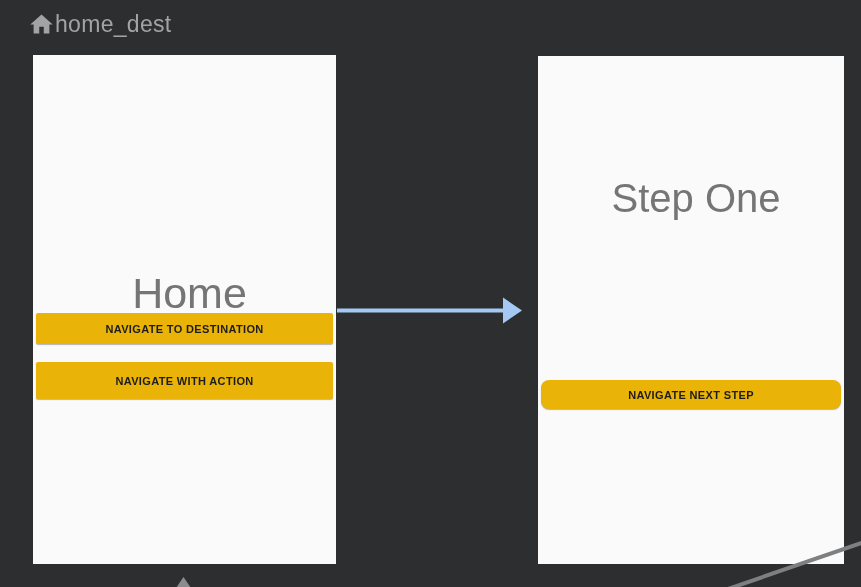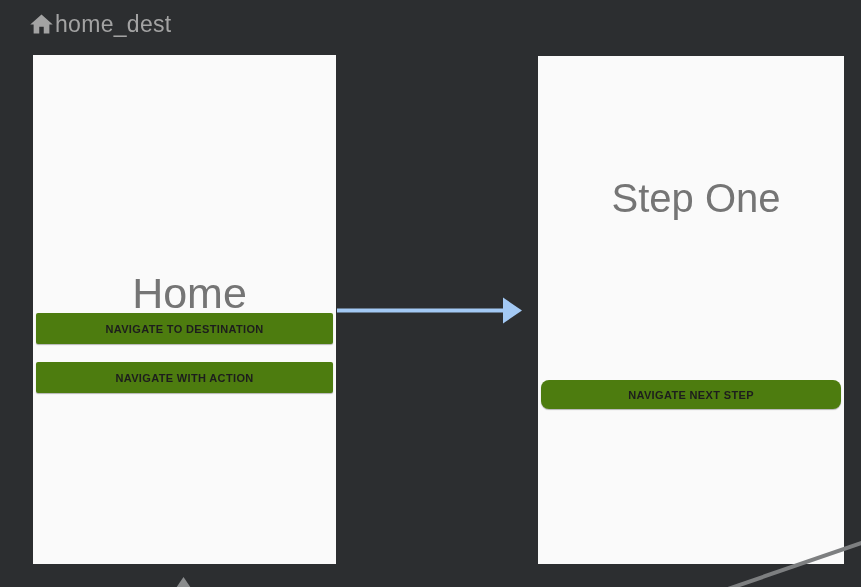--- a/index.html
+++ b/index.html
@@ -39,32 +39,32 @@
     text-align: center;
     color: #757575;
     font-weight: 400;
     margin-left: 10px;
   }
   .t0 { top: 214px; font-size: 43px; }
   .t1 { top: 120px; font-size: 40px; }
 
   .abtn {
     position: absolute; left: 3px; right: 3px;
-    background: #4d7c0f;
+    background: #eab308;
     border-radius: 2px;
     box-shadow: 0 1px 1px rgba(0,0,0,0.28);
     display: flex; align-items: center; justify-content: center;
     color: #1d1d1d;
     font-size: 11px;
     font-weight: 700;
     letter-spacing: 0.35px;
     white-space: nowrap;
   }
   .b0 { top: 258px; height: 31px; }
-  .b1 { top: 307px; height: 31px; }
+  .b1 { top: 307px; height: 37px; }
   .b2 { top: 324px; height: 29px; border-radius: 8px; }
 
   
   .overlay {
     position: absolute; left: 0; top: 0;
     width: 861px; height: 587px;
     z-index: 5;
     pointer-events: none;
   }
 </style>

